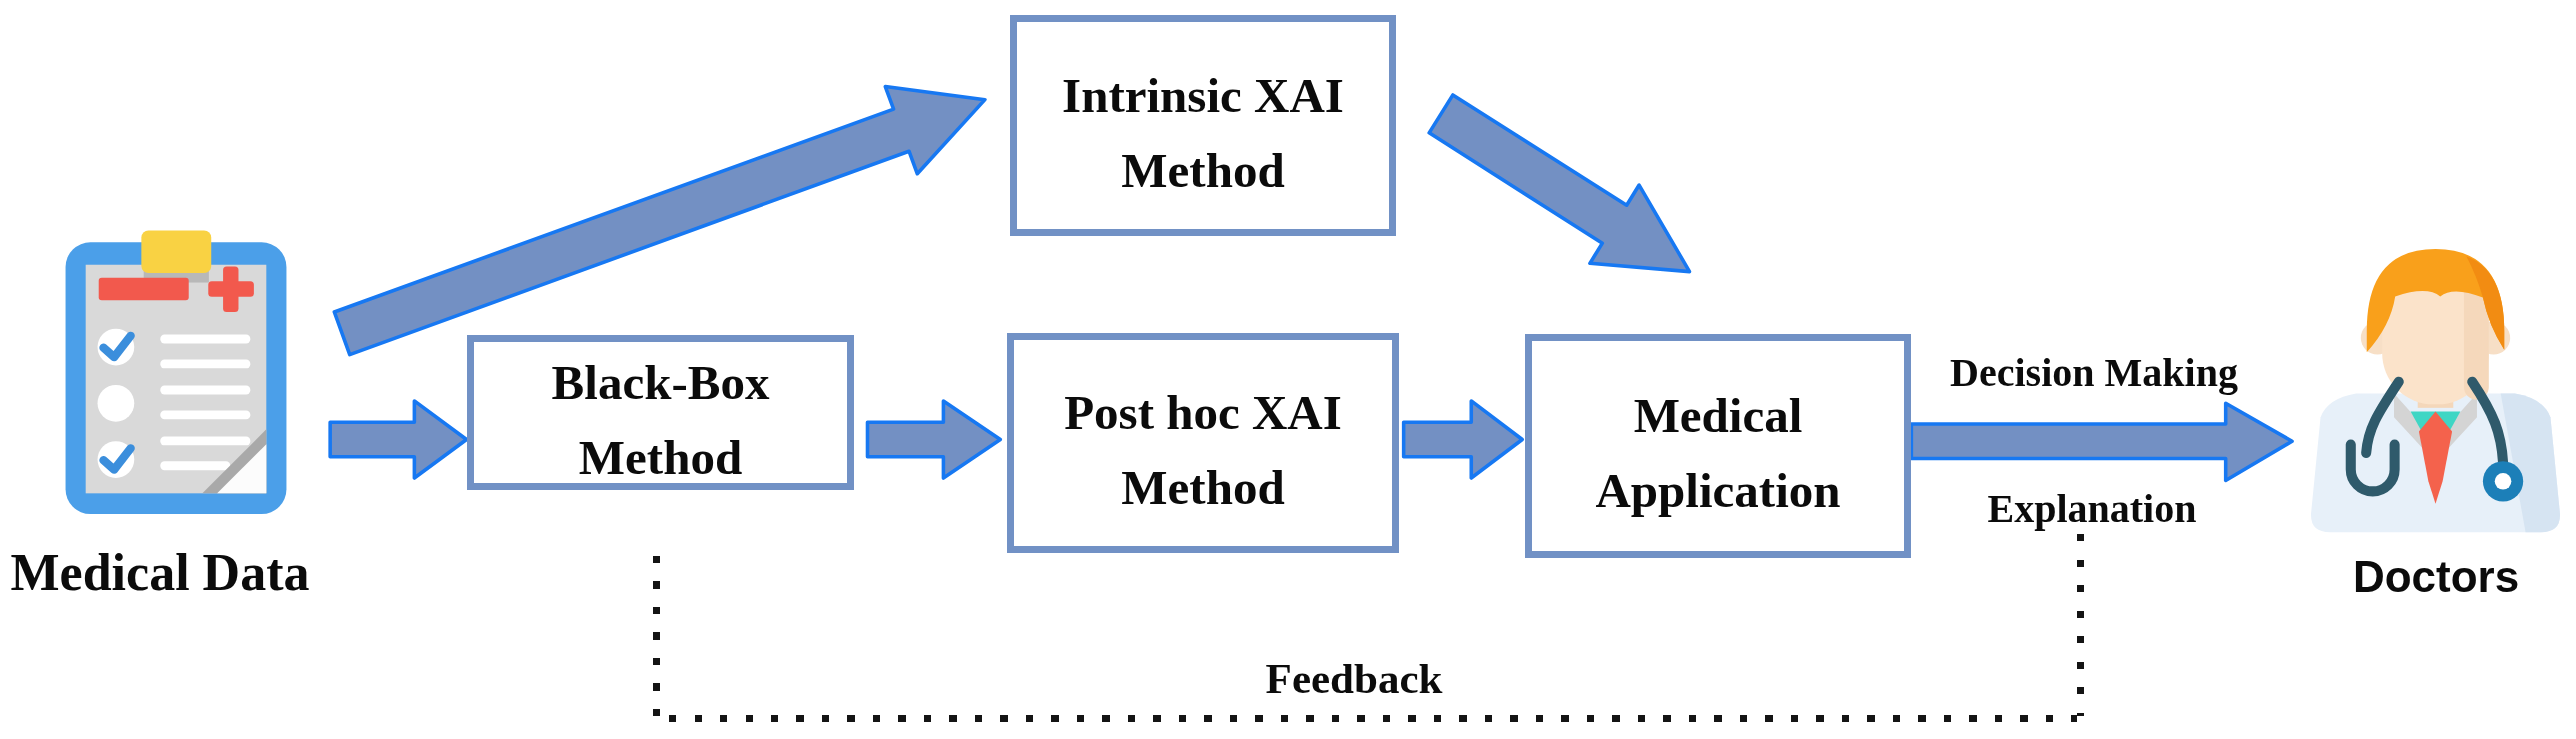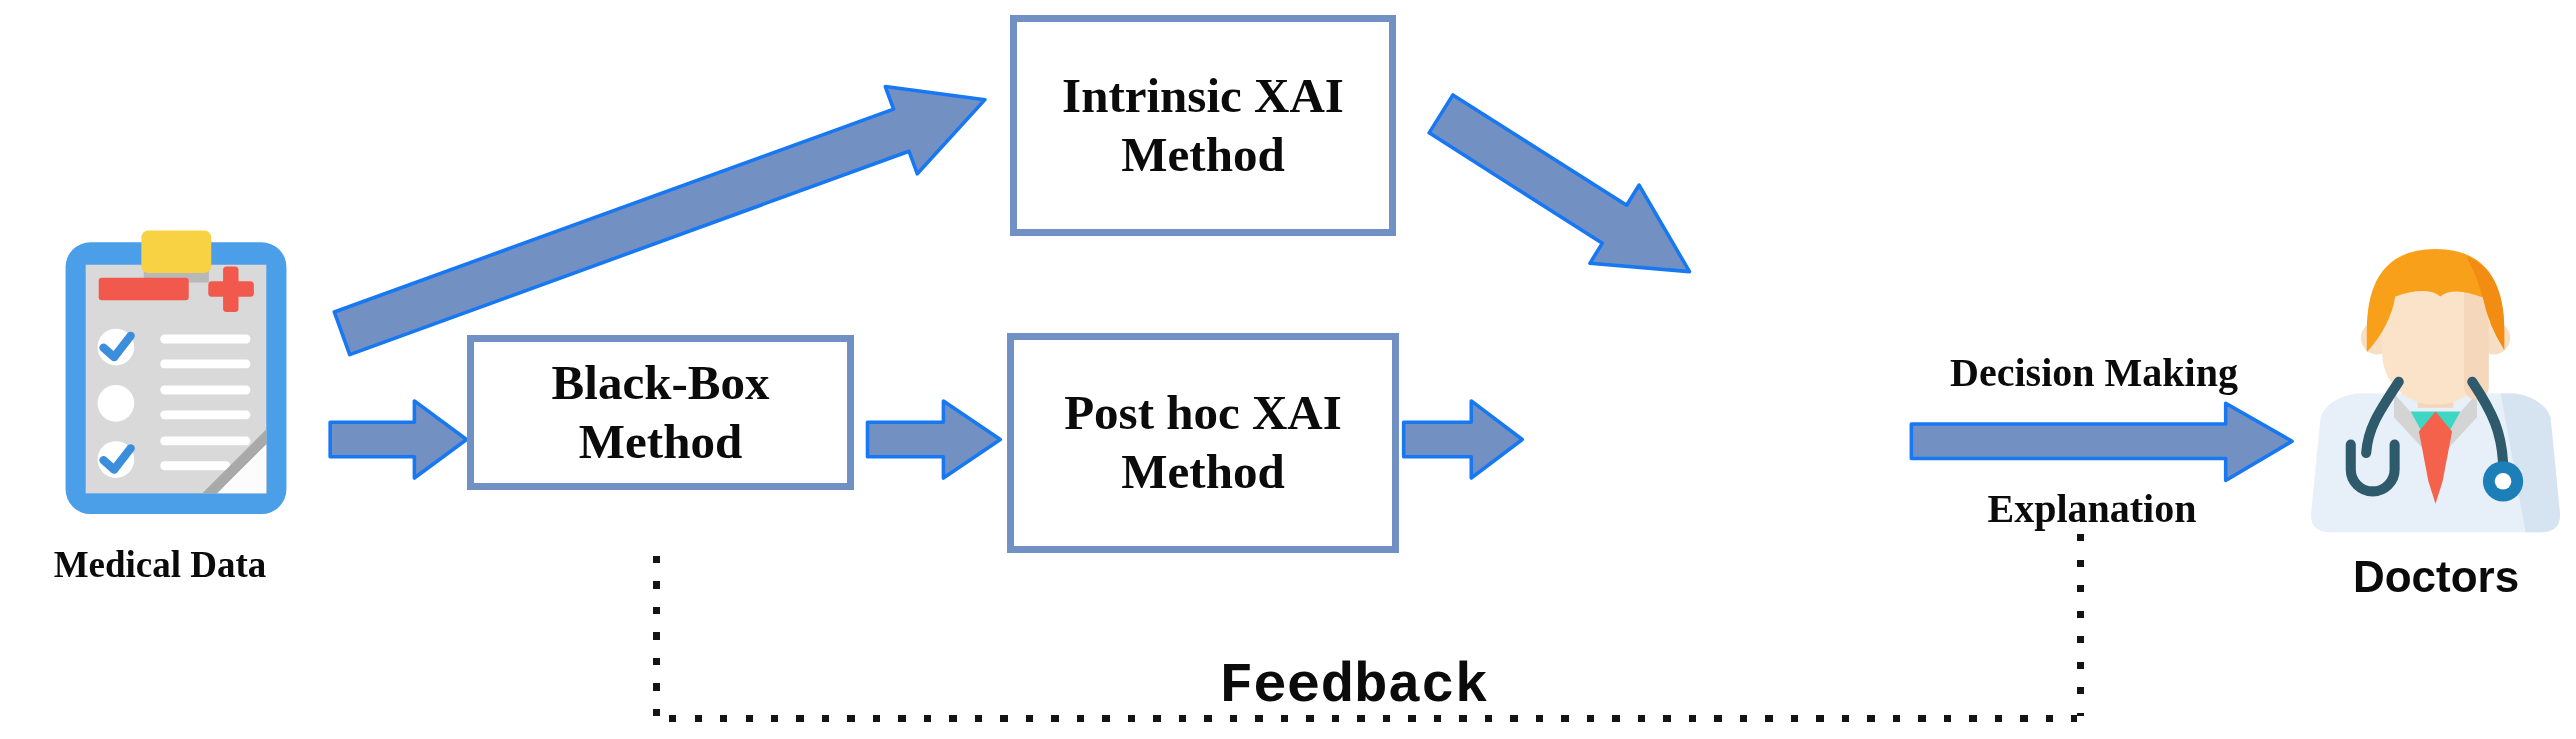--- a/index.html
+++ b/index.html
@@ -37,39 +37,39 @@
     display: flex;
     flex-direction: column;
     align-items: center;
     justify-content: center;
     text-align: center;
     font-weight: bold;
     font-size: 49px;
     line-height: 1.2;
     font-family: "Liberation Serif", serif;
   }
-  .box span { display: block; white-space: nowrap; }
+  .box span { display: block; white-space: nowrap; margin-top: 16px; }
 
   #box-intrinsic { left: 1010px; top: 15px;  width: 386px; height: 221px; }
   #box-blackbox  { left: 467px;  top: 335px; width: 387px; height: 155px; }
   #box-posthoc   { left: 1007px; top: 333px; width: 392px; height: 220px; }
   #box-medapp    { left: 1525px; top: 334px; width: 386px; height: 224px; }
 
   
   .label {
     position: absolute;
     transform: translateX(-50%);
     font-weight: bold;
     white-space: nowrap;
   }
-  #lbl-medical-data { left: 160px;  top: 543px;  font-size: 37px; font-family: "Liberation Serif", serif; }
+  #lbl-medical-data { left: 160px;  top: 543px;  font-size: 52px; font-family: "Liberation Serif", serif; }
   #lbl-doctors      { left: 2436px; top: 552px;  font-size: 44px; font-family: Liberation Sans, sans-serif; }
   #lbl-decision     { left: 2094px; top: 349px;  font-size: 40px; font-family: Liberation Serif, serif; }
   #lbl-explanation  { left: 2092px; top: 485px;  font-size: 40px; font-family: "Liberation Serif", serif; }
-  #lbl-feedback     { left: 1354px; top: 654px; font-size: 56px; font-family: Liberation Mono, monospace; }
+  #lbl-feedback     { left: 1354px; top: 654px; font-size: 43px; font-family: Liberation Serif, serif; }
 
   
   .dot-v {
     position: absolute;
     width: 7.1px;
     background-image: repeating-linear-gradient(
       to bottom,
       var(--dotted-line-color, #141414) 0 7.1px,
       transparent 7.1px 25.5px);
   }
@@ -134,20 +134,24 @@
     <span>Intrinsic XAI</span>
     <span>Method</span>
   </div>
   <div class="box" id="box-blackbox">
     <span>Black-Box</span>
     <span>Method</span>
   </div>
   <div class="box" id="box-posthoc">
     <span>Post hoc XAI</span>
     <span>Method</span>
+  </div>
+  <div class="box" id="box-medapp">
+    <span>Medical</span>
+    <span>Application</span>
   </div>
 
   <svg class="icon" id="icon-clipboard" viewBox="0 0 385 485" aria-hidden="true">
     <rect class="cb-frame" x="6" y="20" width="373" height="459" rx="42"></rect>
     <rect class="cb-paper" x="40" y="58" width="305" height="386"></rect>
     <rect x="138" y="42" width="110" height="46" fill="#9c9c9c" opacity="0.55"></rect>
     <rect class="cb-clip" x="134" y="0" width="118" height="72" rx="12"></rect>
     <rect class="cb-red" x="62" y="80" width="152" height="38" rx="5"></rect>
     <rect class="cb-red" x="272" y="61" width="26" height="77" rx="6"></rect>
     <rect class="cb-red" x="247" y="86" width="77" height="26" rx="6"></rect>

